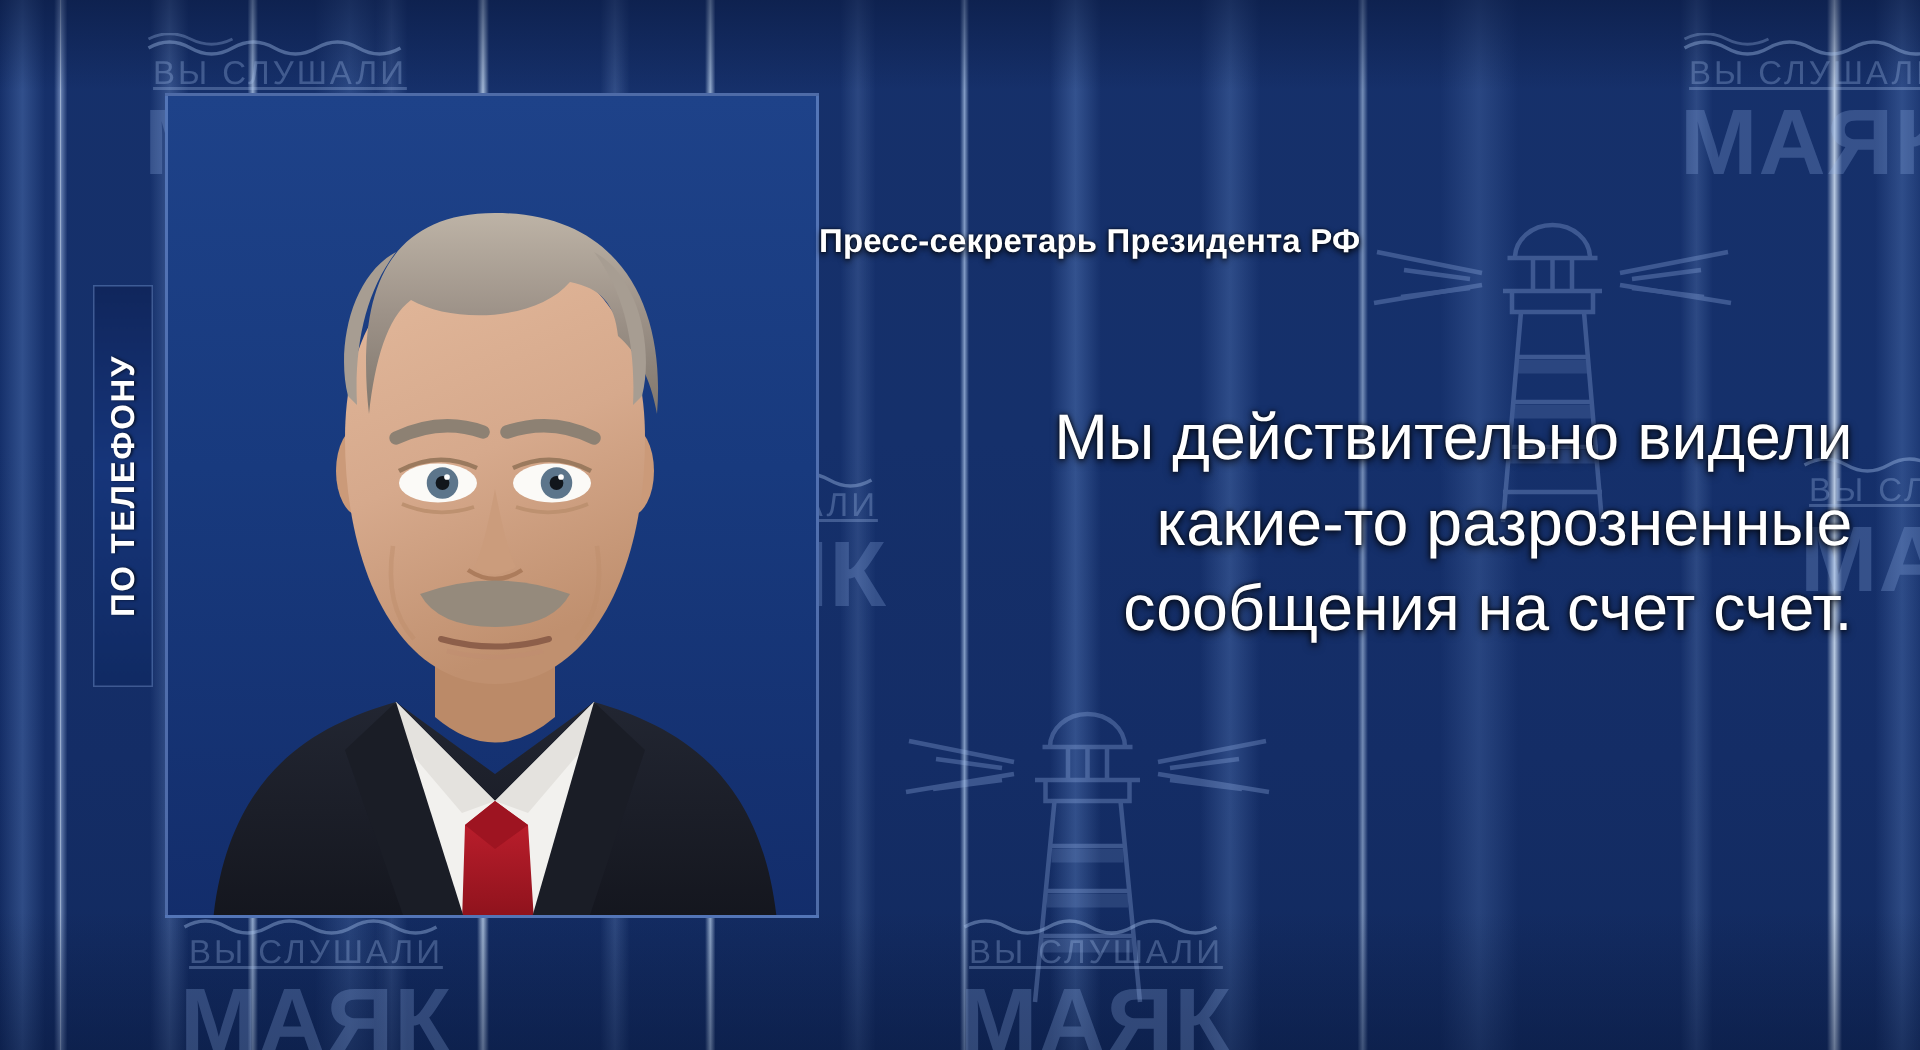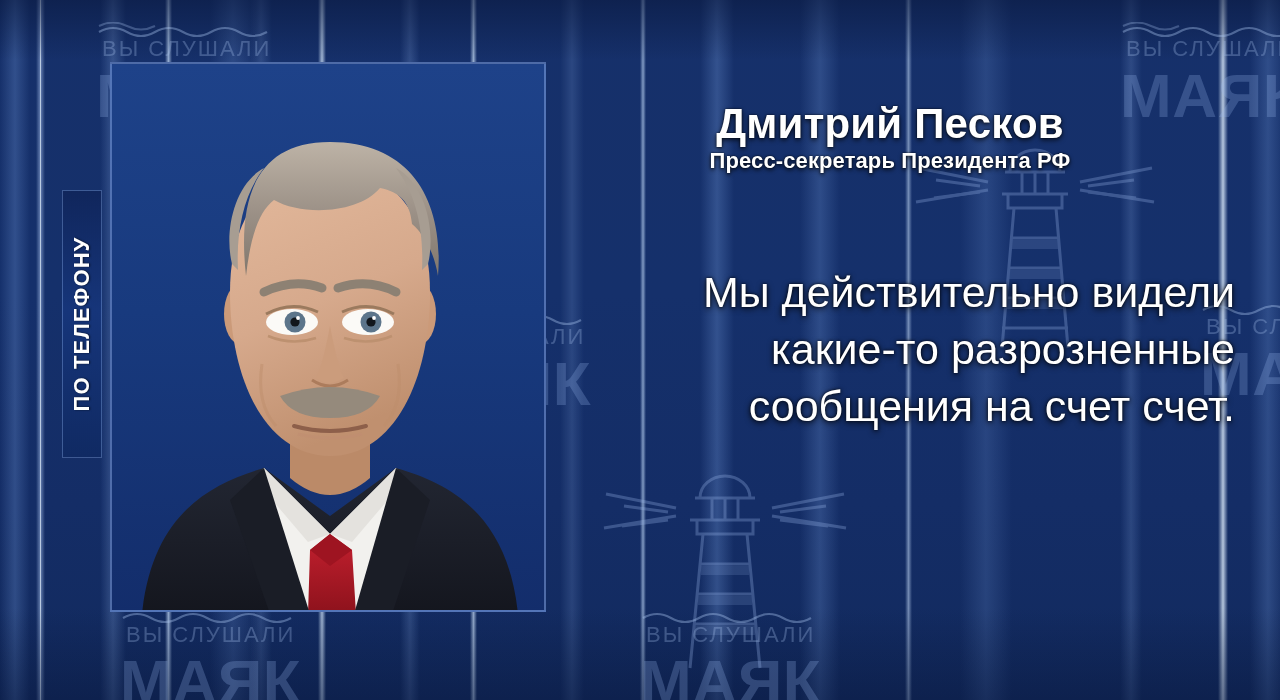--- a/index.html
+++ b/index.html
@@ -69,20 +69,21 @@
     user-select:none;
     display:flex; flex-direction:column; align-items:center;
     line-height:1;
   }
   .wm .wm-wave { display:block; }
   .wm .wm-sub {
     font-family:"Liberation Sans", sans-serif;
     font-weight:400;
     letter-spacing:.09em;
     color:rgba(170,196,240,.30);
+    text-decoration:underline;
   }
   .wm .wm-main {
     font-family:"Liberation Sans", sans-serif;
     font-weight:700;
     letter-spacing:.01em;
     color:rgba(150,180,235,.26);
   }
 
   #wm-tl { left:96px; top:22px; }
   #wm-tl .wm-sub  { font-size:22px; }
@@ -152,21 +153,20 @@
     font-size:42px;
     font-weight:700;
     color:#ffffff;
     letter-spacing:.005em;
     text-shadow:0 2px 5px rgba(0,0,0,.75), 0 0 2px rgba(0,0,0,.8);
   }
   #speaker-role {
     position:absolute;
     left:546px; top:148px;
     width:688px;
-    text-align:center;
     font-size:22px;
     font-weight:700;
     color:#ffffff;
     letter-spacing:.005em;
     text-shadow:0 2px 4px rgba(0,0,0,.8), 0 0 2px rgba(0,0,0,.85);
   }
 
   
   #quote-block {
     position:absolute;
@@ -390,21 +390,20 @@
 
       <path d="M150 300 q-6 40 14 62" stroke="#bd8d6c" stroke-width="3" fill="none" opacity=".5"></path>
       <path d="M286 300 q6 40 -14 62" stroke="#bd8d6c" stroke-width="3" fill="none" opacity=".5"></path>
     </svg>
   </div>
 
   <div id="phone-strip">
     <span class="label">ПО ТЕЛЕФОНУ</span>
   </div>
 
-  <div id="speaker-name">Дмитрий Песков</div>
   <div id="speaker-role">Пресс-секретарь Президента РФ</div>
 
   <div id="quote-block">
     <span class="qline">Мы действительно видели</span>
     <span class="qline">какие-то разрозненные</span>
     <span class="qline">сообщения на счет счет.</span>
   </div>
 
 </div>
 

